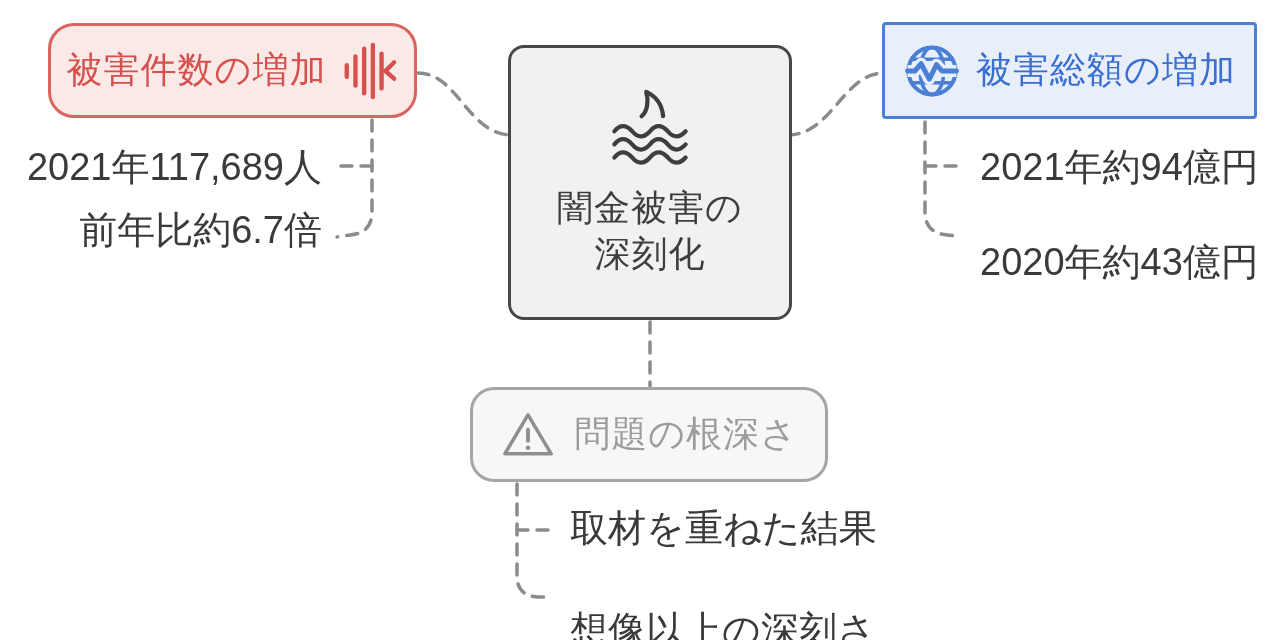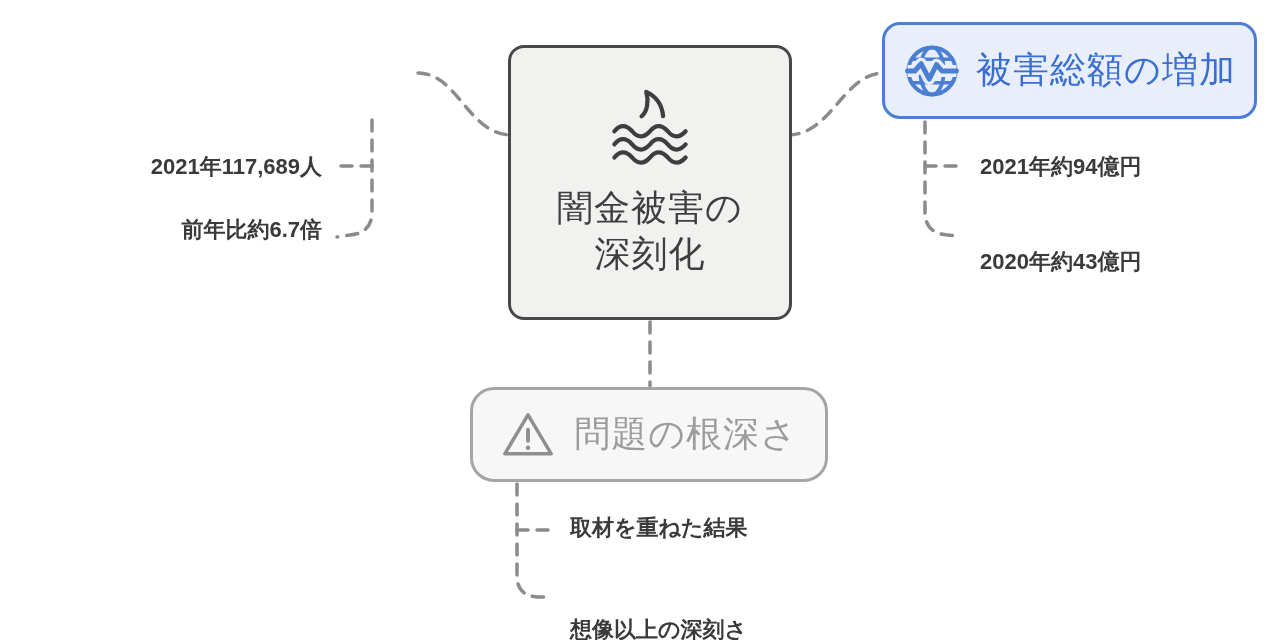--- a/index.html
+++ b/index.html
@@ -42,21 +42,21 @@
     background: #fbe9e7;
     border: 3px solid #d96460;
     border-radius: 26px;
     color: #d6514d;
     gap: 14px;
   }
   .blue-node {
     left: 882px; top: 22px; width: 375px; height: 97px;
     background: #e8eefa;
     border: 3px solid #4a7fd4;
-    border-radius: 18px;
+    border-radius: 4px;
     color: #3a6fd1;
     gap: 15px;
   }
   .center-node {
     left: 508px; top: 45px; width: 284px; height: 275px;
     background: #f1f1f0;
     border: 3.5px solid #484848;
     border-radius: 16px;
     color: #3e3e3e;
     flex-direction: column;
@@ -73,22 +73,22 @@
     left: 470px; top: 387px; width: 358px; height: 95px;
     background: #f7f7f7;
     border: 3px solid #a5a5a5;
     border-radius: 24px;
     color: #9c9c9c;
     gap: 18px;
     align-items: center;
   }
   .side-label {
     position: absolute;
-    font-size: 22px;
-    font-weight: 700;
+    font-size: 38px;
+    font-weight: 400;
     color: #3a3a3a;
     white-space: nowrap;
     line-height: 38px;
   }
   .label-left-1  { right: 958px; top: 148px; }
   .label-left-2  { right: 958px; top: 211px; }
   .label-right-1 { left: 980px; top: 148px; }
   .label-right-2 { left: 980px; top: 211px; margin-top: 32px; }
   .label-bottom-1 { left: 570px; top: 509px; }
   .label-bottom-2 { left: 570px; top: 571px; margin-top: 40px; }
@@ -104,20 +104,34 @@
     <path d="M788,135 C832,135 843,73 884,73"></path>
     <path d="M372,120 L372,212 Q372,233 350,235 L337,237"></path>
     <path d="M372,166 L338,166"></path>
     <path d="M925,122 L925,212 Q925,233 947,235 L957,236"></path>
     <path d="M925,166 L958,166"></path>
     <path d="M650,322 L650,386"></path>
     <path d="M517,484 L517,576 Q517,596 538,597 L551,597"></path>
     <path d="M517,530 L550,530"></path>
   </svg>
 
+  <div class="node red-node">
+    <span class="node-title">被害件数の増加</span>
+    <span class="icon-wrap">
+      <svg width="58" height="58" viewBox="0 0 60 60" fill="none" stroke="#d6514d" stroke-width="4.5" stroke-linecap="round" stroke-linejoin="round">
+        <path d="M7,24 V36"></path>
+        <path d="M16,15 V45"></path>
+        <path d="M25,7 V53"></path>
+        <path d="M34,3 V57"></path>
+        <path d="M43,12 V48"></path>
+        <path d="M56,21 L47,30"></path>
+        <path d="M56,38 L47,30"></path>
+      </svg>
+    </span>
+  </div>
 
   <div class="node blue-node">
     <span class="icon-wrap">
       <svg width="58" height="58" viewBox="0 0 64 64" fill="none" stroke="#4a7fd4" stroke-linecap="round" stroke-linejoin="round">
         <circle cx="32" cy="32" r="26" stroke-width="4.5"></circle>
         <path d="M10.5,19 H53.5" stroke-width="4"></path>
         <path d="M10.5,45 H53.5" stroke-width="4"></path>
         <ellipse cx="32" cy="32" rx="13" ry="26" stroke-width="4"></ellipse>
         <path d="M5,32 H13 L20,24 L29,41 L37,25 L43,32 H59" stroke="#e8eefa" stroke-width="13" stroke-linecap="butt"></path>
         <path d="M5,32 H13 L20,24 L29,41 L37,25 L43,32 H59" stroke-width="5.5"></path>

